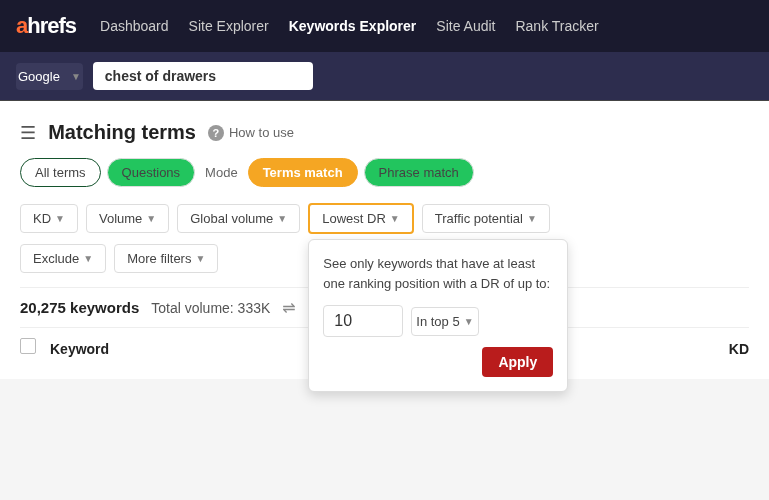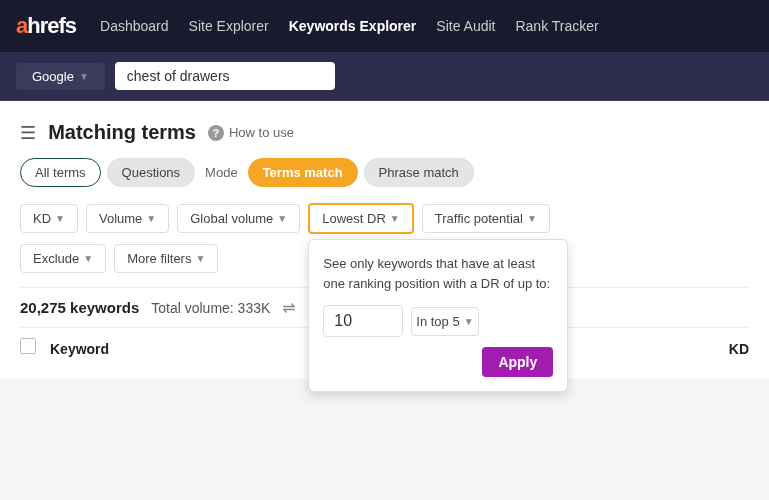--- a/index.html
+++ b/index.html
@@ -48,36 +48,37 @@
       align-items: center;
       padding: 10px 16px;
       gap: 10px;
       border-bottom: 1px solid #444;
     }
     .google-dropdown {
       background: #3a3a5c;
       color: white;
       border: none;
       border-radius: 4px;
-      padding: 6px 16px;
-      font-size: 13px;
-      cursor: pointer;
-      display: flex;
-      align-items: center;
-      gap: 5px;
+      padding: 6px 2px;
+      font-size: 13px;
+      cursor: pointer;
+      display: flex;
+      align-items: center;
+      gap: 11px;
       text-align: center;
     }
     .search-input {
       background: white;
       border: none;
       border-radius: 4px;
       padding: 6px 12px;
       font-size: 14px;
       width: 220px;
       color: #333;
+      font-weight: bold;
     }
 
     
     .main-content {
       background: white;
       padding: 16px 20px;
       flex: 1;
     }
 
     
@@ -123,21 +124,21 @@
     .tab-row {
       display: flex;
       align-items: center;
       gap: 6px;
       margin-bottom: 16px;
     }
     .tab-btn {
       padding: 6px 14px;
       border-radius: 20px;
       border: 1px solid #ddd;
-      background: #e5e5e5;
+      background: #22c55e;
       font-size: 13px;
       cursor: pointer;
       color: #444;
     }
     .tab-btn.active-orange {
       background: #f5a623;
       border-color: #f5a623;
       color: white;
       font-weight: 600;
     }
@@ -257,21 +258,21 @@
       cursor: pointer;
       color: #444;
       display: flex;
       align-items: center;
       gap: 4px;
       white-space: nowrap;
     }
     .apply-btn {
       float: right;
       padding: 7px 16px;
-      background: #a21caf;
+      background: #b91c1c;
       color: white;
       border: none;
       border-radius: 4px;
       font-size: 14px;
       cursor: pointer;
       font-weight: 600;
     }
 
     
     .table-header {

